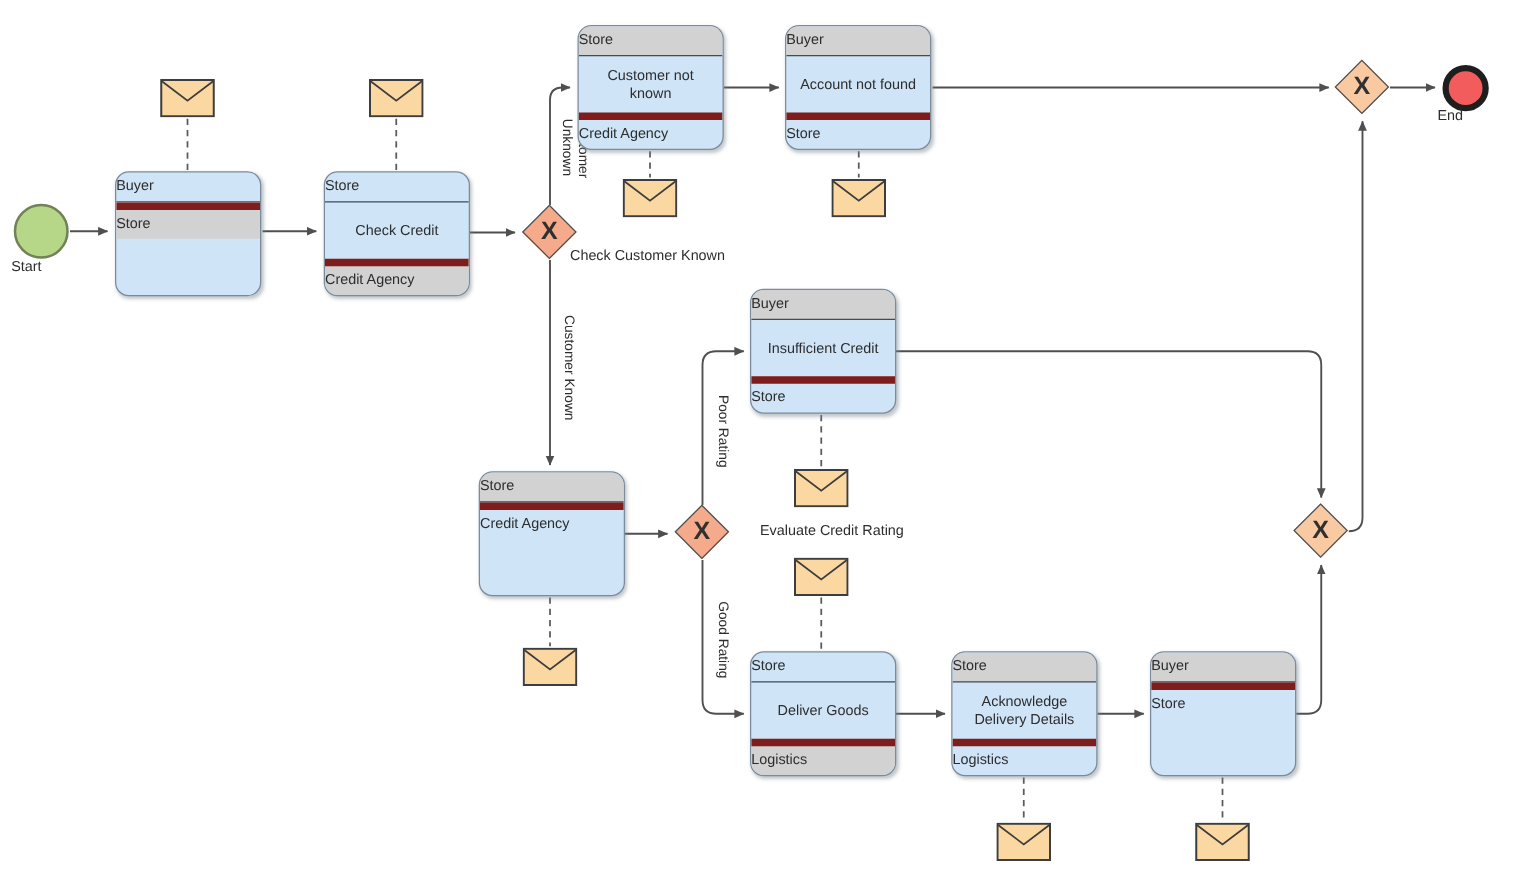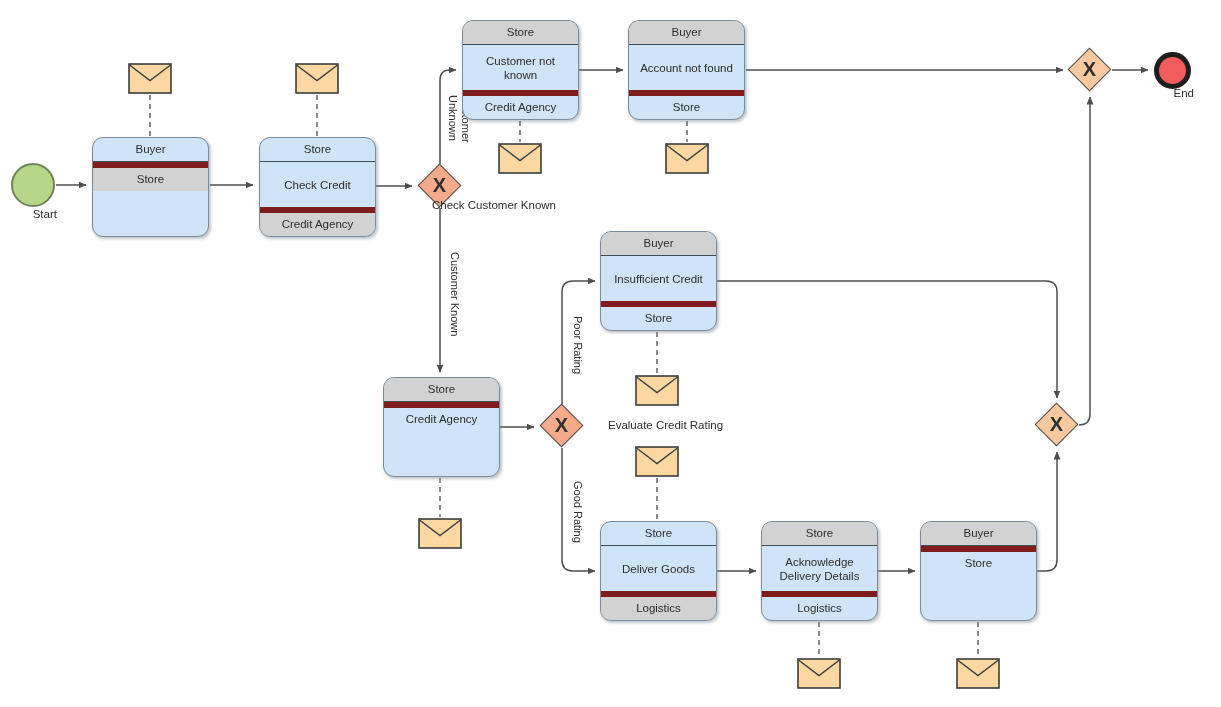--- a/index.html
+++ b/index.html
@@ -10,21 +10,21 @@
   svg.connectors{position:absolute;left:0;top:0;z-index:1;}
   .conn{stroke:#4f4f4f;stroke-width:1.5;fill:none;}
   .dashed{stroke:#5a5a5a;stroke-width:1.4;fill:none;stroke-dasharray:5 4;}
 
   .task{
     position:absolute;width:117px;height:100px;box-sizing:border-box;
     background:#cfe4f7;border:1.5px solid #7b8b9b;border-radius:11px;
     display:flex;flex-direction:column;z-index:3;overflow:hidden;
     box-shadow:1.5px 2px 3px rgba(120,130,140,.45);
   }
-  .band{flex:0 0 23px;height:23px;line-height:23px;text-align:center;font-size:11.5px;}
+  .band{flex:0 0 23px;height:23px;line-height:23px;font-size:11.5px;}
   .band.top{border-bottom:1px solid #3f4c59;}
   .band.bot{border-top:6px solid #7f1d1d;}
   .gray{background:#d2d2d2;}
   .task .name{
     flex:1 1 auto;display:flex;align-items:center;justify-content:center;
     text-align:center;font-size:11.5px;padding:0 6px;line-height:14px;
   }
 
   .gateway{
     position:absolute;width:31px;height:31px;box-sizing:border-box;
@@ -35,21 +35,21 @@
     position:absolute;left:0;top:0;right:0;bottom:0;transform:rotate(-45deg);
     display:flex;align-items:center;justify-content:center;
     font-weight:bold;font-size:20px;color:#303030;
   }
 
   .event{position:absolute;box-sizing:border-box;border-radius:50%;z-index:3;}
   .event.start{width:44px;height:44px;background:#b5d787;border:2px solid #708257;}
   .event.end{width:37px;height:37px;background:#f25c5c;border:5px solid #1e1e1e;}
 
   .flabel{position:absolute;font-size:11.5px;white-space:nowrap;z-index:4;}
-  .elabel{position:absolute;font-size:11.5px;text-align:right;z-index:4;}
+  .elabel{position:absolute;font-size:11.5px;text-align:left;z-index:4;}
   .vlabel{
     position:absolute;font-size:11px;line-height:13px;z-index:2;
     transform:rotate(90deg);transform-origin:top left;
   }
   .envelope{position:absolute;z-index:3;}
 </style>
 </head>
 <body>
 
 <div class="canvas">
@@ -150,21 +150,21 @@
   </div>
 
   <div class="task" style="left:920px;top:521px;">
     <div class="band top gray">Buyer</div>
     <div class="band bot">Store</div>
   </div>
 
   <div class="gateway" style="left:424px;top:170px;">
     <span class="x">X</span>
   </div>
-  <div class="flabel" style="left:432px;top:199px;">Check Customer Known</div>
+  <div class="flabel" style="left:456px;top:199px;">Check Customer Known</div>
 
   <div class="gateway" style="left:546px;top:410px;">
     <span class="x">X</span>
   </div>
   <div class="flabel" style="left:586px;top:419px;margin-left:22px;">Evaluate Credit Rating</div>
 
   <div class="gateway light" style="left:1041px;top:409px;">
     <span class="x">X</span>
   </div>
 

